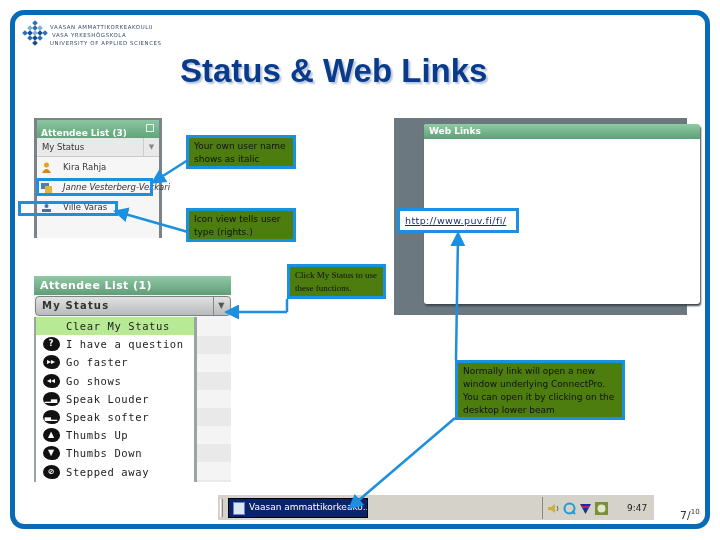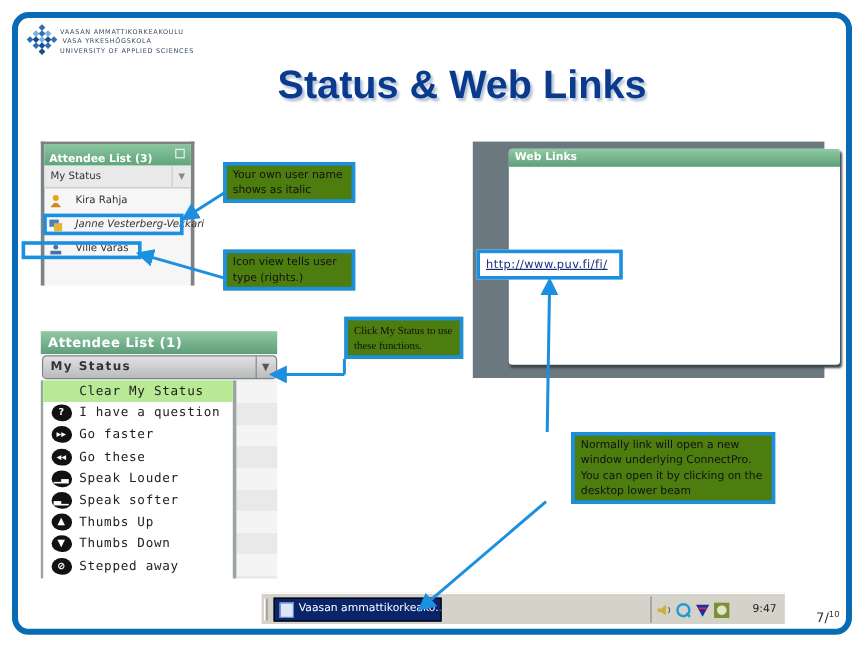--- a/index.html
+++ b/index.html
@@ -9,21 +9,21 @@
     .frame {
       position: absolute; left: 10px; top: 10px; width: 700px; height: 519px;
       border: 5px solid #0a6bb5; border-radius: 14px; background: #fff;
     }
 
     .logo { position: absolute; left: 22px; top: 20px; width: 150px; height: 30px; }
     .logo svg { position: absolute; left: 0; top: 0; }
     .logo-text { position: absolute; left: 28px; top: 3px; font-size: 5.4px; line-height: 8px; color: #3a4a66; letter-spacing: 0.6px; font-family: "DejaVu Sans", sans-serif; white-space: nowrap; }
 
     .title {
-      position: absolute; left: 180px; top: 52px; width: 410px; text-align: center;
+      position: absolute; left: 180px; top: 52px; width: 410px; 
       font-family: "Liberation Sans", sans-serif; font-weight: bold; font-size: 33px; color: #0a3a8c;
       text-shadow: 2px 2px 2px #b6c4d8;
     }
 
     
     .att-small { position: absolute; left: 34px; top: 118px; width: 128px; height: 120px; background: #f6f6f6; border-left: 3px solid #7c8388; border-right: 3px solid #7c8388; border-top: 2px solid #7c8388; }
     .att-small .hdr { height: 18px; background: linear-gradient(#8cc6a0, #5ea57a); color: #fff; font-size: 9px; font-weight: bold; padding: 8px 4px; position: relative; font-family: "DejaVu Sans", sans-serif; }
     .att-small .hdr .max { position: absolute; right: 5px; top: 4px; width: 8px; height: 8px; border: 1px solid #e8f2ea; }
     .att-small .status { height: 19px; background: #e9e9e9; border-bottom: 1px solid #c9c9c9; font-size: 8.5px; padding: 4px 5px; color: #333; position: relative; }
     .att-small .status .dd { position: absolute; right: 0; top: 0; width: 16px; height: 18px; border-left: 1px solid #ccc; text-align: center; font-size: 7px; line-height: 18px; color: #888; }
@@ -174,21 +174,21 @@
   <div class="menu-item">
     <span class="mi-ico">
         <span>▸▸</span>
       </span>
     <span>Go faster</span>
   </div>
   <div class="menu-item">
     <span class="mi-ico">
         <span>◂◂</span>
       </span>
-    <span>Go these</span>
+    <span>Go shows</span>
   </div>
   <div class="menu-item">
     <span class="mi-ico">
         <span>▁▃</span>
       </span>
     <span>Speak Louder</span>
   </div>
   <div class="menu-item">
     <span class="mi-ico">
         <span>▃▁</span>
@@ -208,21 +208,21 @@
     <span>Thumbs Down</span>
   </div>
   <div class="menu-item">
     <span class="mi-ico">
         <span>⊘</span>
       </span>
     <span>Stepped away</span>
   </div>
 </div>
 
-<div class="callout" style="left:455px;top:360px;width:170px;height:60px;margin-left:21px;">
+<div class="callout" style="left:455px;top:360px;width:170px;height:60px;">
   <span>Normally link will open a new window underlying ConnectPro. You can open it by clicking on the desktop lower beam</span>
 </div>
 
 <div class="taskbar">
   <div class="tb-grip"></div>
   <div class="tb-task">
     <span class="doc"></span>
     <span>Vaasan ammattikorkeako...</span>
   </div>
   <div class="tray">

